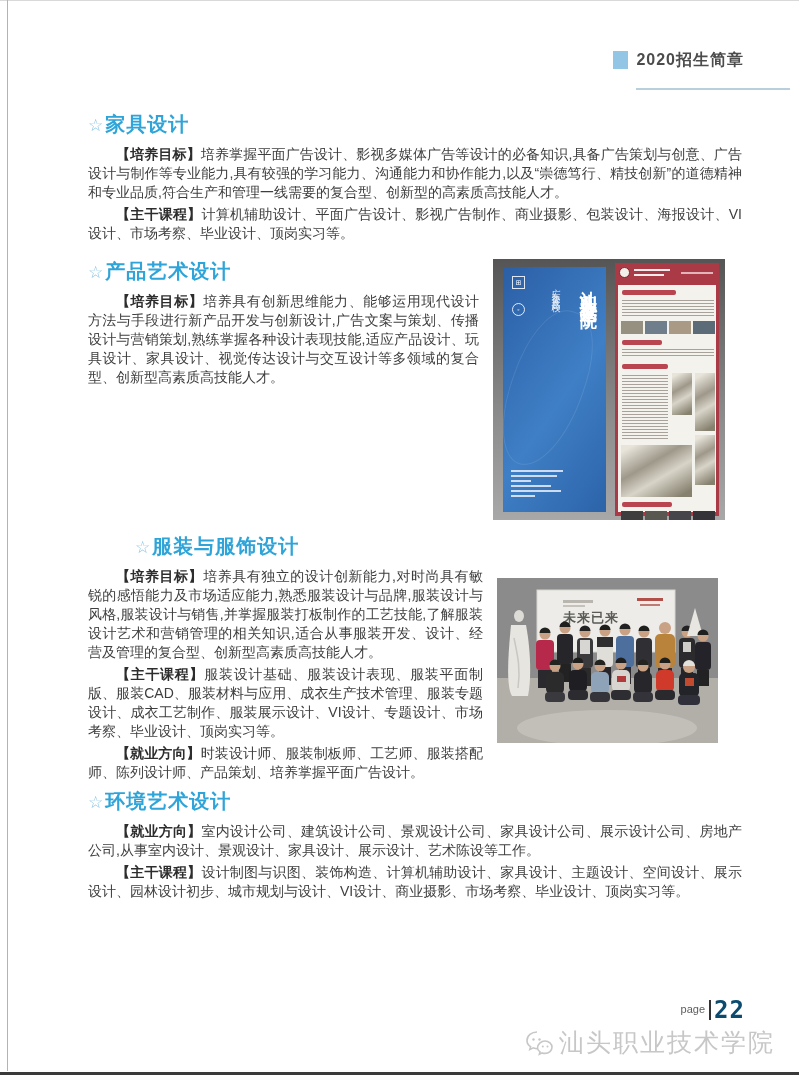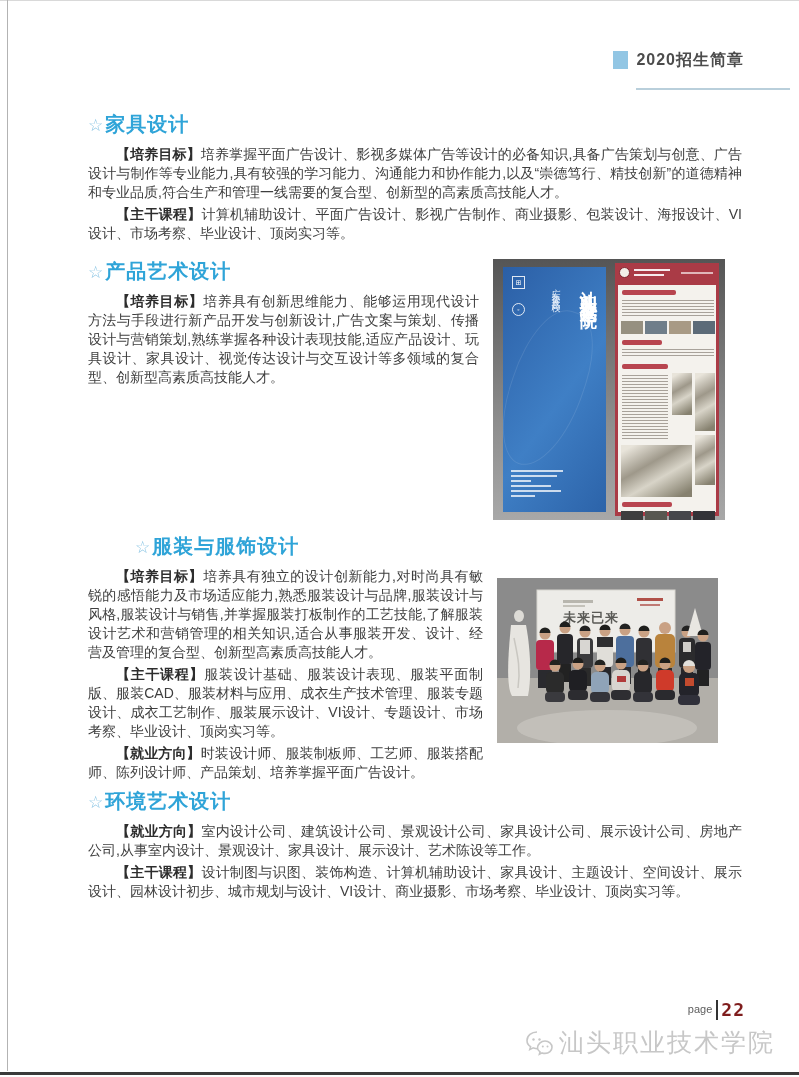--- a/index.html
+++ b/index.html
@@ -66,21 +66,21 @@
   .thumbd { position:absolute; width:22px; height:15px; }
 
   
   .float-group { float:right; width:245px; margin-left:14px; margin-top:11px; margin-bottom:6px; }
   .photo-group { width:221px; height:165px; display:block; }
 
   
   .footer-page { position:absolute; top:999px; right:54px; display:flex; align-items:center; }
   .footer-page .plabel { font-size:11px; color:#5d5d5d; margin-right:4px; padding-bottom:3px; }
   .footer-page .pbar { width:2px; height:20px; background:#333; margin-right:3px; }
-  .footer-page .pnum { font-size:18px; line-height:22px; font-weight:bold; color:#7f1d1d;
+  .footer-page .pnum { font-size:24px; line-height:22px; font-weight:bold; color:#0c4a6e;
     font-family:"DejaVu Sans Mono","Liberation Mono",monospace; letter-spacing:1px; }
   .footer-watermark { position:absolute; top:1026px; right:24px; display:flex; align-items:center;
     color:#c7c7c7; }
   .footer-watermark .wm-text { font-size:25px; letter-spacing:2px; }
   .footer-watermark svg { margin-right:5px; }
 </style>
 </head>
 <body>
 
 <div class="edge-top"></div>

